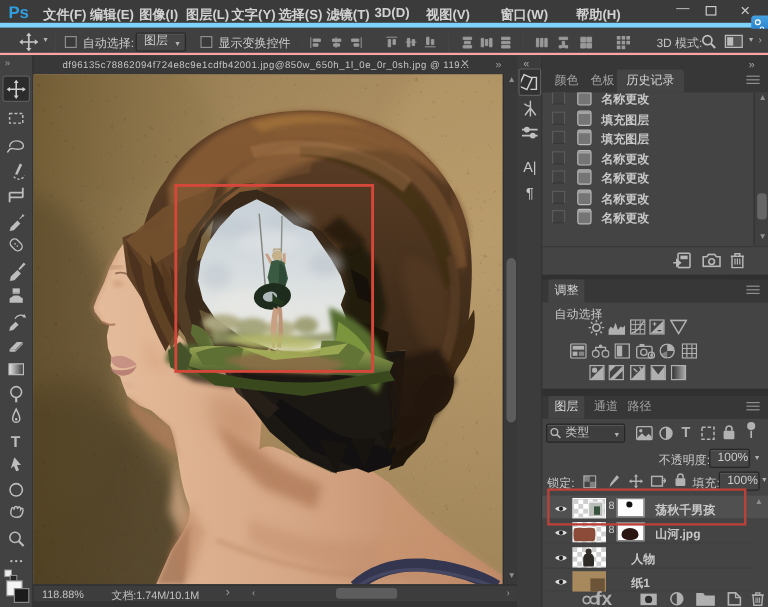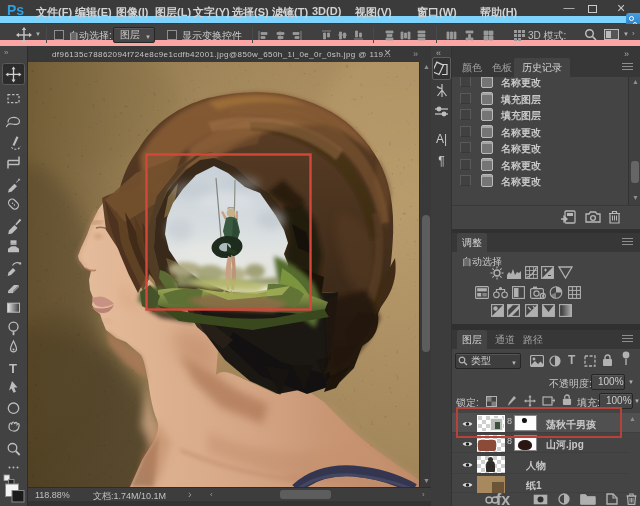--- a/index.html
+++ b/index.html
@@ -1,25 +1,25 @@
 <!DOCTYPE html>
 <html><head><meta charset="utf-8">
 <style>
 *{margin:0;padding:0;box-sizing:border-box}
 html,body{width:640px;height:506px;overflow:hidden;background:#3c3c3c;
 font-family:"Liberation Sans",sans-serif;-webkit-font-smoothing:antialiased}
 .abs{position:absolute}
 #stage{position:relative;width:640px;height:506px}
 
-#menubar{position:absolute;left:0;top:0;width:640px;height:23px;background:#3b3b3b;border-bottom:7px solid #7dd3fc}
+#menubar{position:absolute;left:0;top:0;width:640px;height:23px;background:#3b3b3b;border-bottom:4px solid #7dd3fc}
 #menubar .mi{position:absolute;top:5px;font-size:11px;color:#d2d2d2;letter-spacing:0px;white-space:nowrap;font-weight:bold}
 #pslogo{position:absolute;left:7px;top:2px;font-size:14px;font-weight:bold;color:#2f9fe0;letter-spacing:0}
 .winbtn{position:absolute;top:0;width:22px;height:20px;color:#c9c9c9;font-size:11px;text-align:center;line-height:18px}
 
-#optbar{position:absolute;left:0;top:24px;width:640px;height:22px;background:#404040;border-bottom:6px solid #fca5a5}
+#optbar{position:absolute;left:0;top:24px;width:640px;height:22px;background:#404040;border-bottom:2px solid #fca5a5}
 #optbar .t{position:absolute;top:5px;font-size:10px;color:#cbcbcb;white-space:nowrap}
 .chk{position:absolute;top:6px;width:10px;height:10px;border:1px solid #8e8e8e;background:#3a3a3a}
 .sep{position:absolute;top:3px;width:1px;height:16px;background:#323232;border-right:1px solid #4a4a4a}
 .ddl{position:absolute;top:3px;height:16px;background:#464646;border:1px solid #262626;border-radius:2px;font-size:10px;color:#ccc;line-height:14px;padding-left:6px;box-shadow:inset 0 1px 0 #565656}
 .ddl .ar{position:absolute;right:3px;top:1px;color:#b5b5b5;font-size:6px}
 
 #tabbar{position:absolute;left:28px;top:46px;width:403px;height:16px;background:#383838}
 #tabtext{position:absolute;left:24px;top:4px;font-size:8px;letter-spacing:0.42px;color:#c6c6c6;white-space:nowrap}
 
 #toolbar{position:absolute;left:0;top:46px;width:28px;height:460px;background:#424242;border-right:1px solid #2c2c2c}
@@ -166,21 +166,21 @@
           <rect x="5" y="1" width="3" height="3"></rect>
           <rect x="9" y="1" width="3" height="3"></rect>
           <rect x="1" y="5" width="3" height="3"></rect>
           <rect x="5" y="5" width="3" height="3"></rect>
           <rect x="9" y="5" width="3" height="3"></rect>
           <rect x="1" y="9" width="3" height="3"></rect>
           <rect x="5" y="9" width="3" height="3"></rect>
         </g>
       </svg>
 
-  <span class="t" style="left:528px;color:#c0c0c0">3D 模式:</span>
+  <span class="t" style="left:547px;color:#c0c0c0">3D 模式:</span>
   <svg class="abs" style="left:584px;top:4px" width="13" height="13" viewBox="0 0 13 13">
         <circle cx="5.5" cy="5.5" r="3.8" fill="none" stroke="#c0c0c0" stroke-width="1.4"></circle>
         <line x1="8.5" y1="8.5" x2="12" y2="12" stroke="#c0c0c0" stroke-width="1.6"></line>
       </svg>
   <div class="abs" style="left:604px;top:5px;width:15px;height:11px;border:1px solid #bbb;background:#555">
         <div class="abs" style="left:1px;top:1px;width:5px;height:7px;background:#bbb"></div>
       </div>
   <span class="t" style="left:623px;top:7px;color:#b0b0b0;font-size:6px">▼</span>
   <span class="t" style="left:632px;color:#aaa;font-size:8px">›</span>
 </div>

